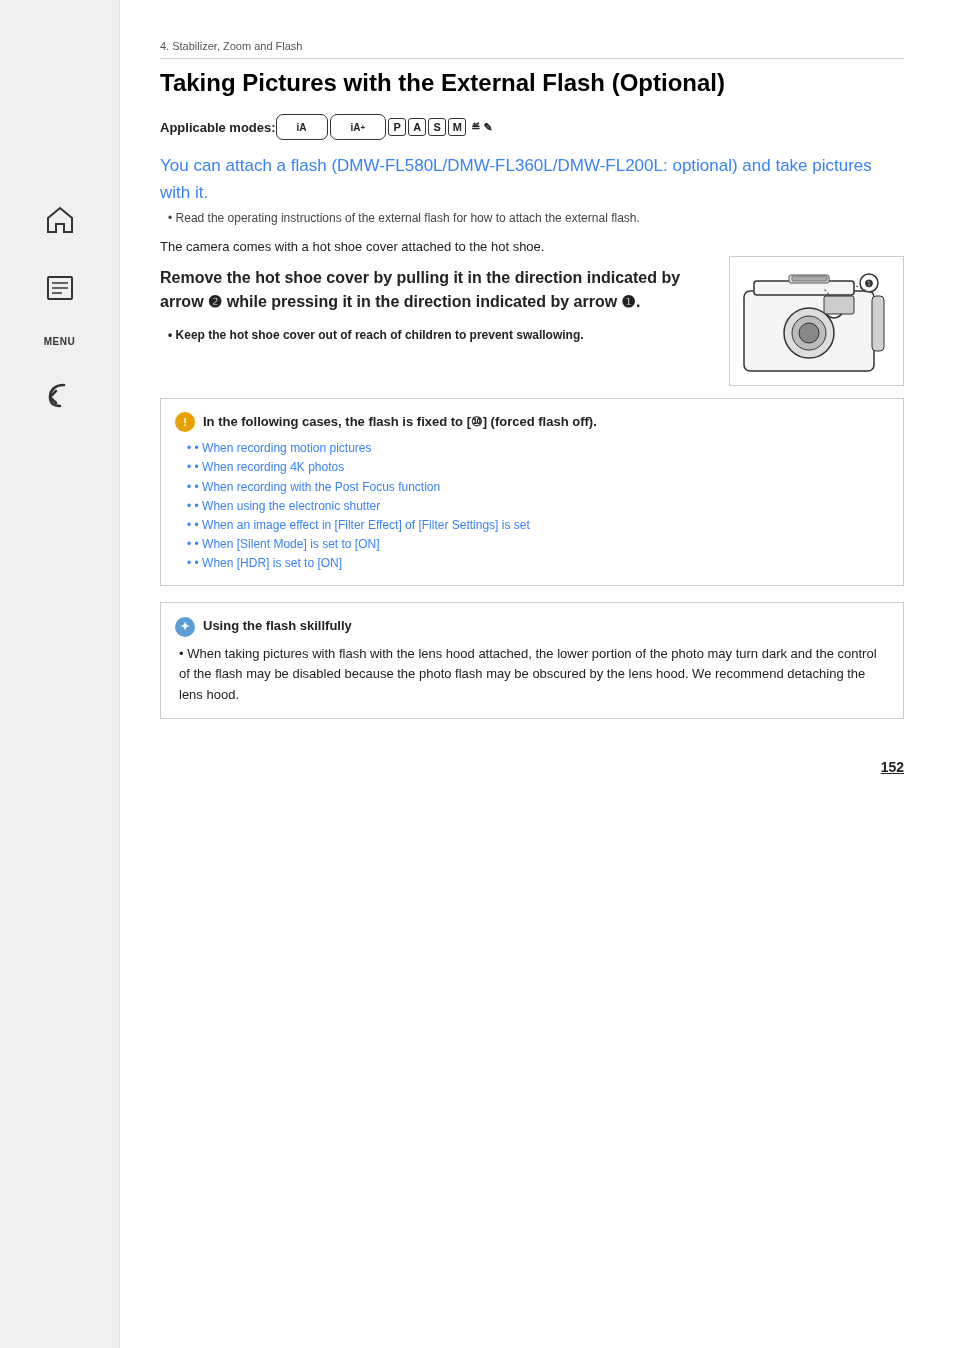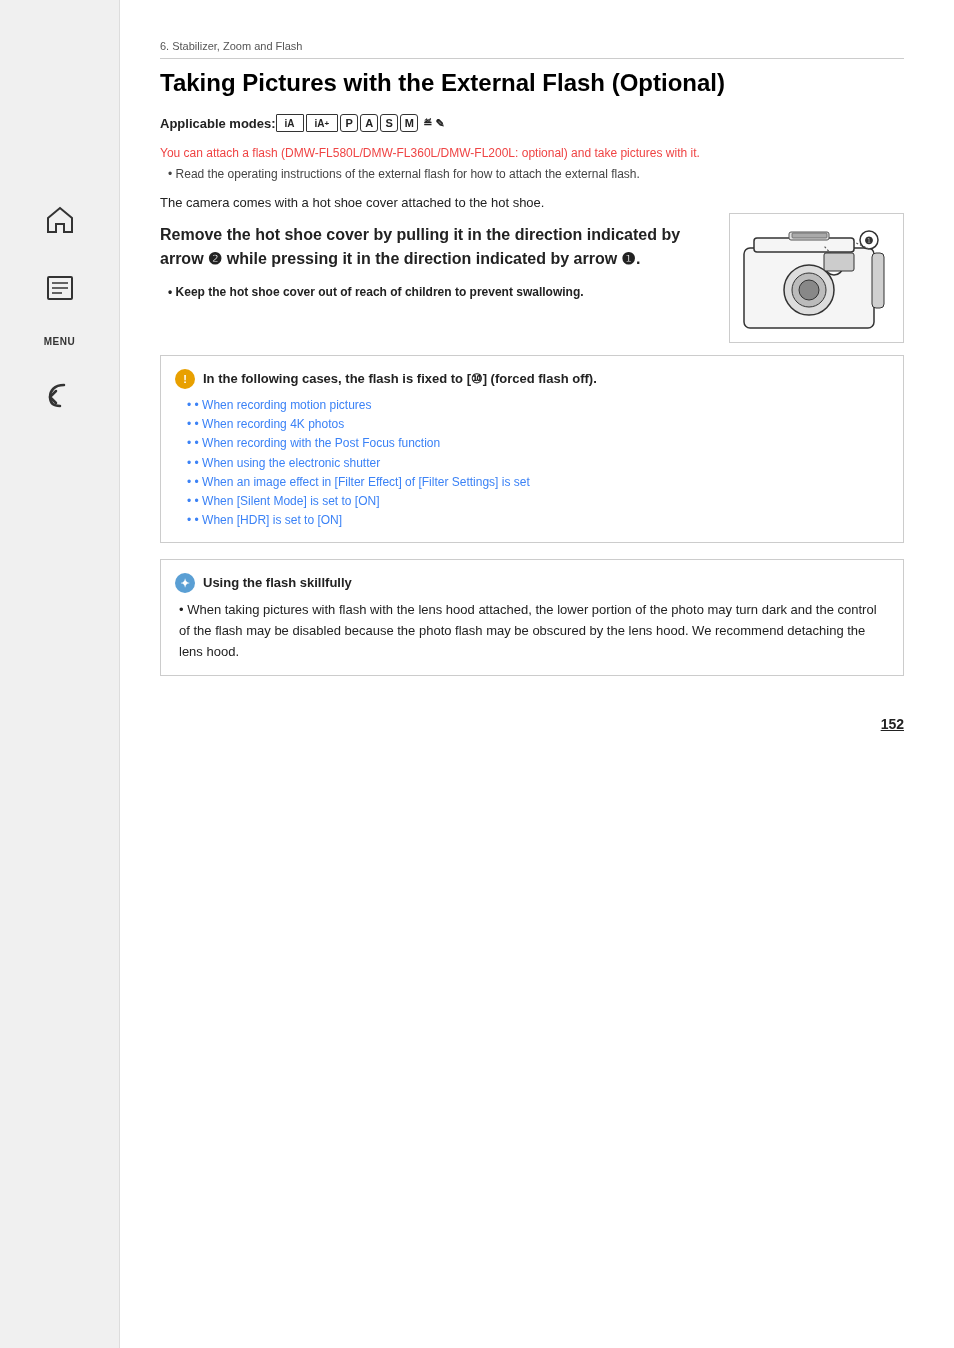--- a/index.html
+++ b/index.html
@@ -93,22 +93,22 @@
       border: 1.5px solid #333;
       border-radius: 3px;
       padding: 1px 3px;
       font-size: 11px;
       font-weight: bold;
       min-width: 18px;
       height: 18px;
     }
 
     .description-text {
-      font-size: 12px;
-      color: #ef4444;
+      font-size: 17px;
+      color: #3b82f6;
       margin-bottom: 4px;
       line-height: 1.6;
     }
 
     .note-text {
       font-size: 12px;
       color: #444;
       margin-bottom: 12px;
       padding-left: 8px;
     }
@@ -264,25 +264,25 @@
       display: flex;
       align-items: center;
       gap: 2px;
     }
 
     .iA-badge {
       display: inline-flex;
       align-items: center;
       justify-content: center;
       border: 1.5px solid #333;
-      border-radius: 1px;
-      padding: 1px 8px;
+      border-radius: 7px;
+      padding: 1px 20px;
       font-size: 10px;
       font-weight: bold;
-      height: 18px;
+      height: 26px;
       position: relative;
     }
 
     .small-super {
       font-size: 8px;
       vertical-align: super;
     }
   </style>
 </head>
 <body>
@@ -307,21 +307,21 @@
     <div class="sidebar-icon">
       <svg viewBox="0 0 32 32" fill="none">
         <path d="M20 6 C10 6, 6 12, 6 18 C6 24, 10 27, 16 27" stroke="#333" stroke-width="2.5" fill="none" stroke-linecap="round"></path>
         <path d="M6 18 L12 12 M6 18 L12 24" stroke="#333" stroke-width="2.5" stroke-linecap="round" stroke-linejoin="round"></path>
       </svg>
     </div>
   </div>
 
   <div class="main-content">
 
-    <div class="breadcrumb">6. Stabilizer, Zoom and Flash</div>
+    <div class="breadcrumb">4. Stabilizer, Zoom and Flash</div>
 
     <h1 class="page-title">Taking Pictures with the External Flash (Optional)</h1>
 
     <div class="applicable-modes">
       <span>Applicable modes:</span>
       <div class="modes-row">
         <span class="mode-badge iA-badge">iA</span>
         <span class="mode-badge iA-badge">iA<span class="small-super">+</span></span>
         <span class="mode-badge">P</span>
         <span class="mode-badge">A</span>

